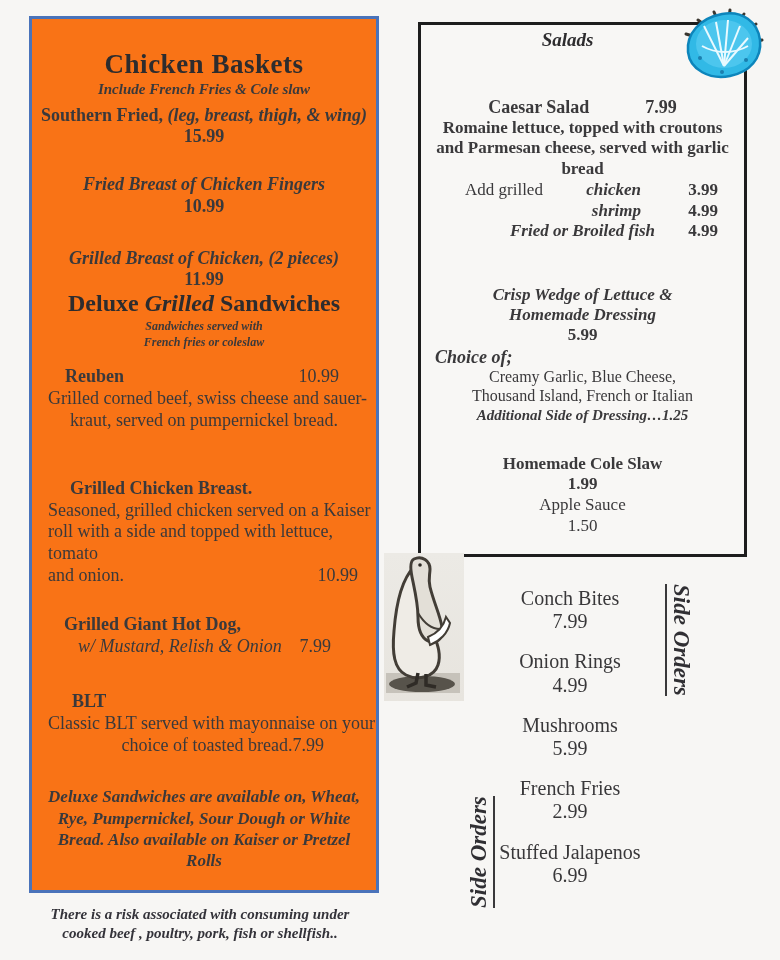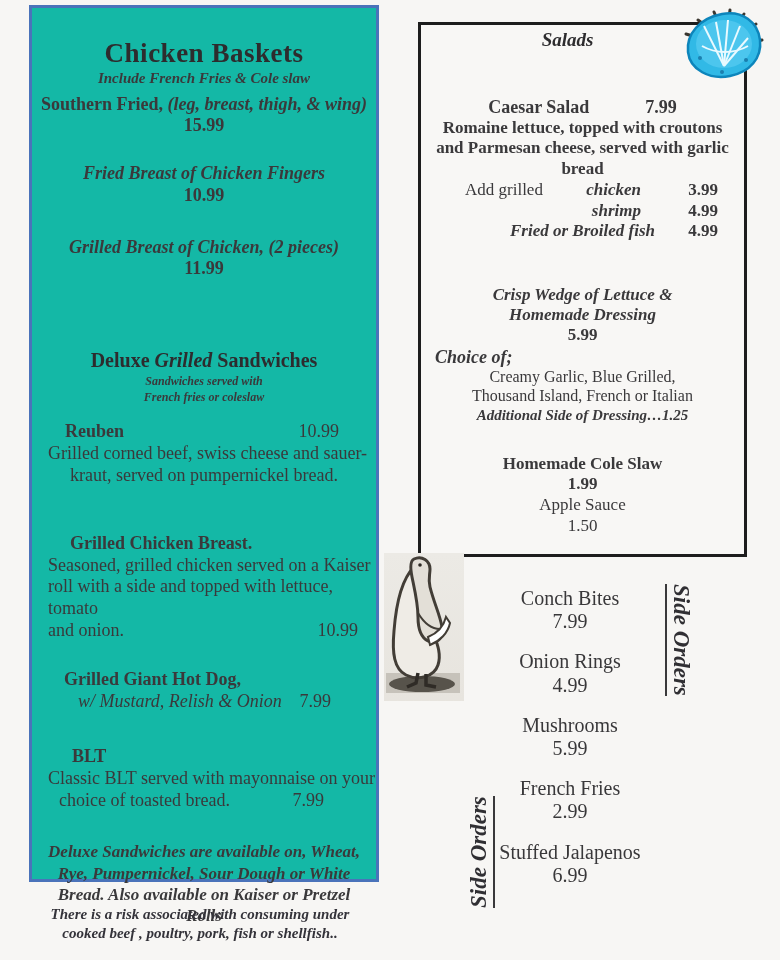--- a/index.html
+++ b/index.html
@@ -3,44 +3,44 @@
 <meta charset="utf-8">
 <style>
   html,body{margin:0;padding:0;background:#e9e8e6;}
   .page{position:relative;width:780px;height:960px;background:#f7f6f4;overflow:hidden;
         font-family:"Liberation Serif","DejaVu Serif",serif;color:#3a393b;}
   .b{font-weight:bold;}
   .i{font-style:italic;}
   .bi{font-weight:bold;font-style:italic;}
 
   
-  .left-box{position:absolute;left:29px;top:5px;width:344px;height:871px;
-            border:3px solid #4a73ba;background:#14b8a6;text-align:center;}
+  .left-box{position:absolute;left:29px;top:16px;width:344px;height:871px;
+            border:3px solid #4a73ba;background:#f97316;text-align:center;}
   .ck-title{margin-top:30px;font-size:27px;font-weight:bold;color:#2d2c2e;letter-spacing:.5px;}
   .ck-sub{font-size:15px;margin-top:1px;}
   .ck-item1{margin-top:7px;font-size:18px;line-height:1.18;}
   .ck-price{font-size:18px;font-weight:bold;line-height:1.18;}
   .ck-item2{margin-top:27px;font-size:18px;line-height:1.18;}
   .ck-item3{margin-top:31px;font-size:18px;line-height:1.18;}
 
-  .sw-title{margin-top:70px;font-size:20px;color:#2d2c2e;text-align:center;}
+  .sw-title{font-size:24px;color:#2d2c2e;text-align:center;}
   .sw-sub{font-size:12px;line-height:1.17;margin-top:2px;font-style:italic;}
   .blk{font-size:18px;line-height:1.2;}
   .row-np{display:flex;justify-content:space-between;padding:0 37px 0 33px;}
   .dleft{text-align:left;padding-left:16px;}
   .reuben{margin-top:17px;}
   .gcb{margin-top:47px;}
   .gcb-name{text-align:left;padding-left:38px;}
   .gcb-last{display:flex;justify-content:space-between;padding:0 18px 0 16px;}
   .hotdog{margin-top:28px;}
   .hd-name{text-align:left;padding-left:32px;}
   .hd-sub{display:flex;justify-content:space-between;padding:0 45px 0 46px;}
   .blt{margin-top:34px;}
   .blt-name{text-align:left;padding-left:40px;}
-  .blt-last{display:flex;justify-content:space-between;padding:0 52px 0 7px;margin-left:20px;}
+  .blt-last{display:flex;justify-content:flex-end;padding:0 52px 0 7px;}
   .bread-note{margin-top:30px;font-size:17px;line-height:1.26;padding:0 10px;}
 
   .disclaimer{position:absolute;left:35px;top:905px;width:330px;text-align:center;
               font-size:15px;line-height:1.25;color:#34333a;}
 
   
   .right-box{position:absolute;left:418px;top:22px;width:323px;height:529px;
              border:3px solid #1d1d1d;background:#f8f7f5;text-align:center;}
   .sl-title{margin-top:4px;font-size:19px;color:#2d2c2e;padding-right:30px;}
   .caesar-row{margin-top:46px;display:flex;justify-content:center;gap:56px;
@@ -162,21 +162,21 @@
       <div class="ag-price">4.99</div>
     </div>
 
     <div class="wedge">
       <div class="bi">Crisp Wedge of Lettuce &amp;</div>
       <div class="bi">Homemade Dressing</div>
       <div class="b">5.99</div>
     </div>
 
     <div class="choice-label bi">Choice of;</div>
-    <div class="choice-lines">Creamy Garlic, Blue Grilled,</div>
+    <div class="choice-lines">Creamy Garlic, Blue Cheese,</div>
     <div class="choice-lines">Thousand Island, French or Italian</div>
     <div class="dressing-note bi">Additional Side of Dressing…1.25</div>
 
     <div class="coleslaw">
       <div class="b">Homemade Cole Slaw</div>
       <div class="b">1.99</div>
       <div>Apple Sauce</div>
       <div>1.50</div>
     </div>
   </div>

